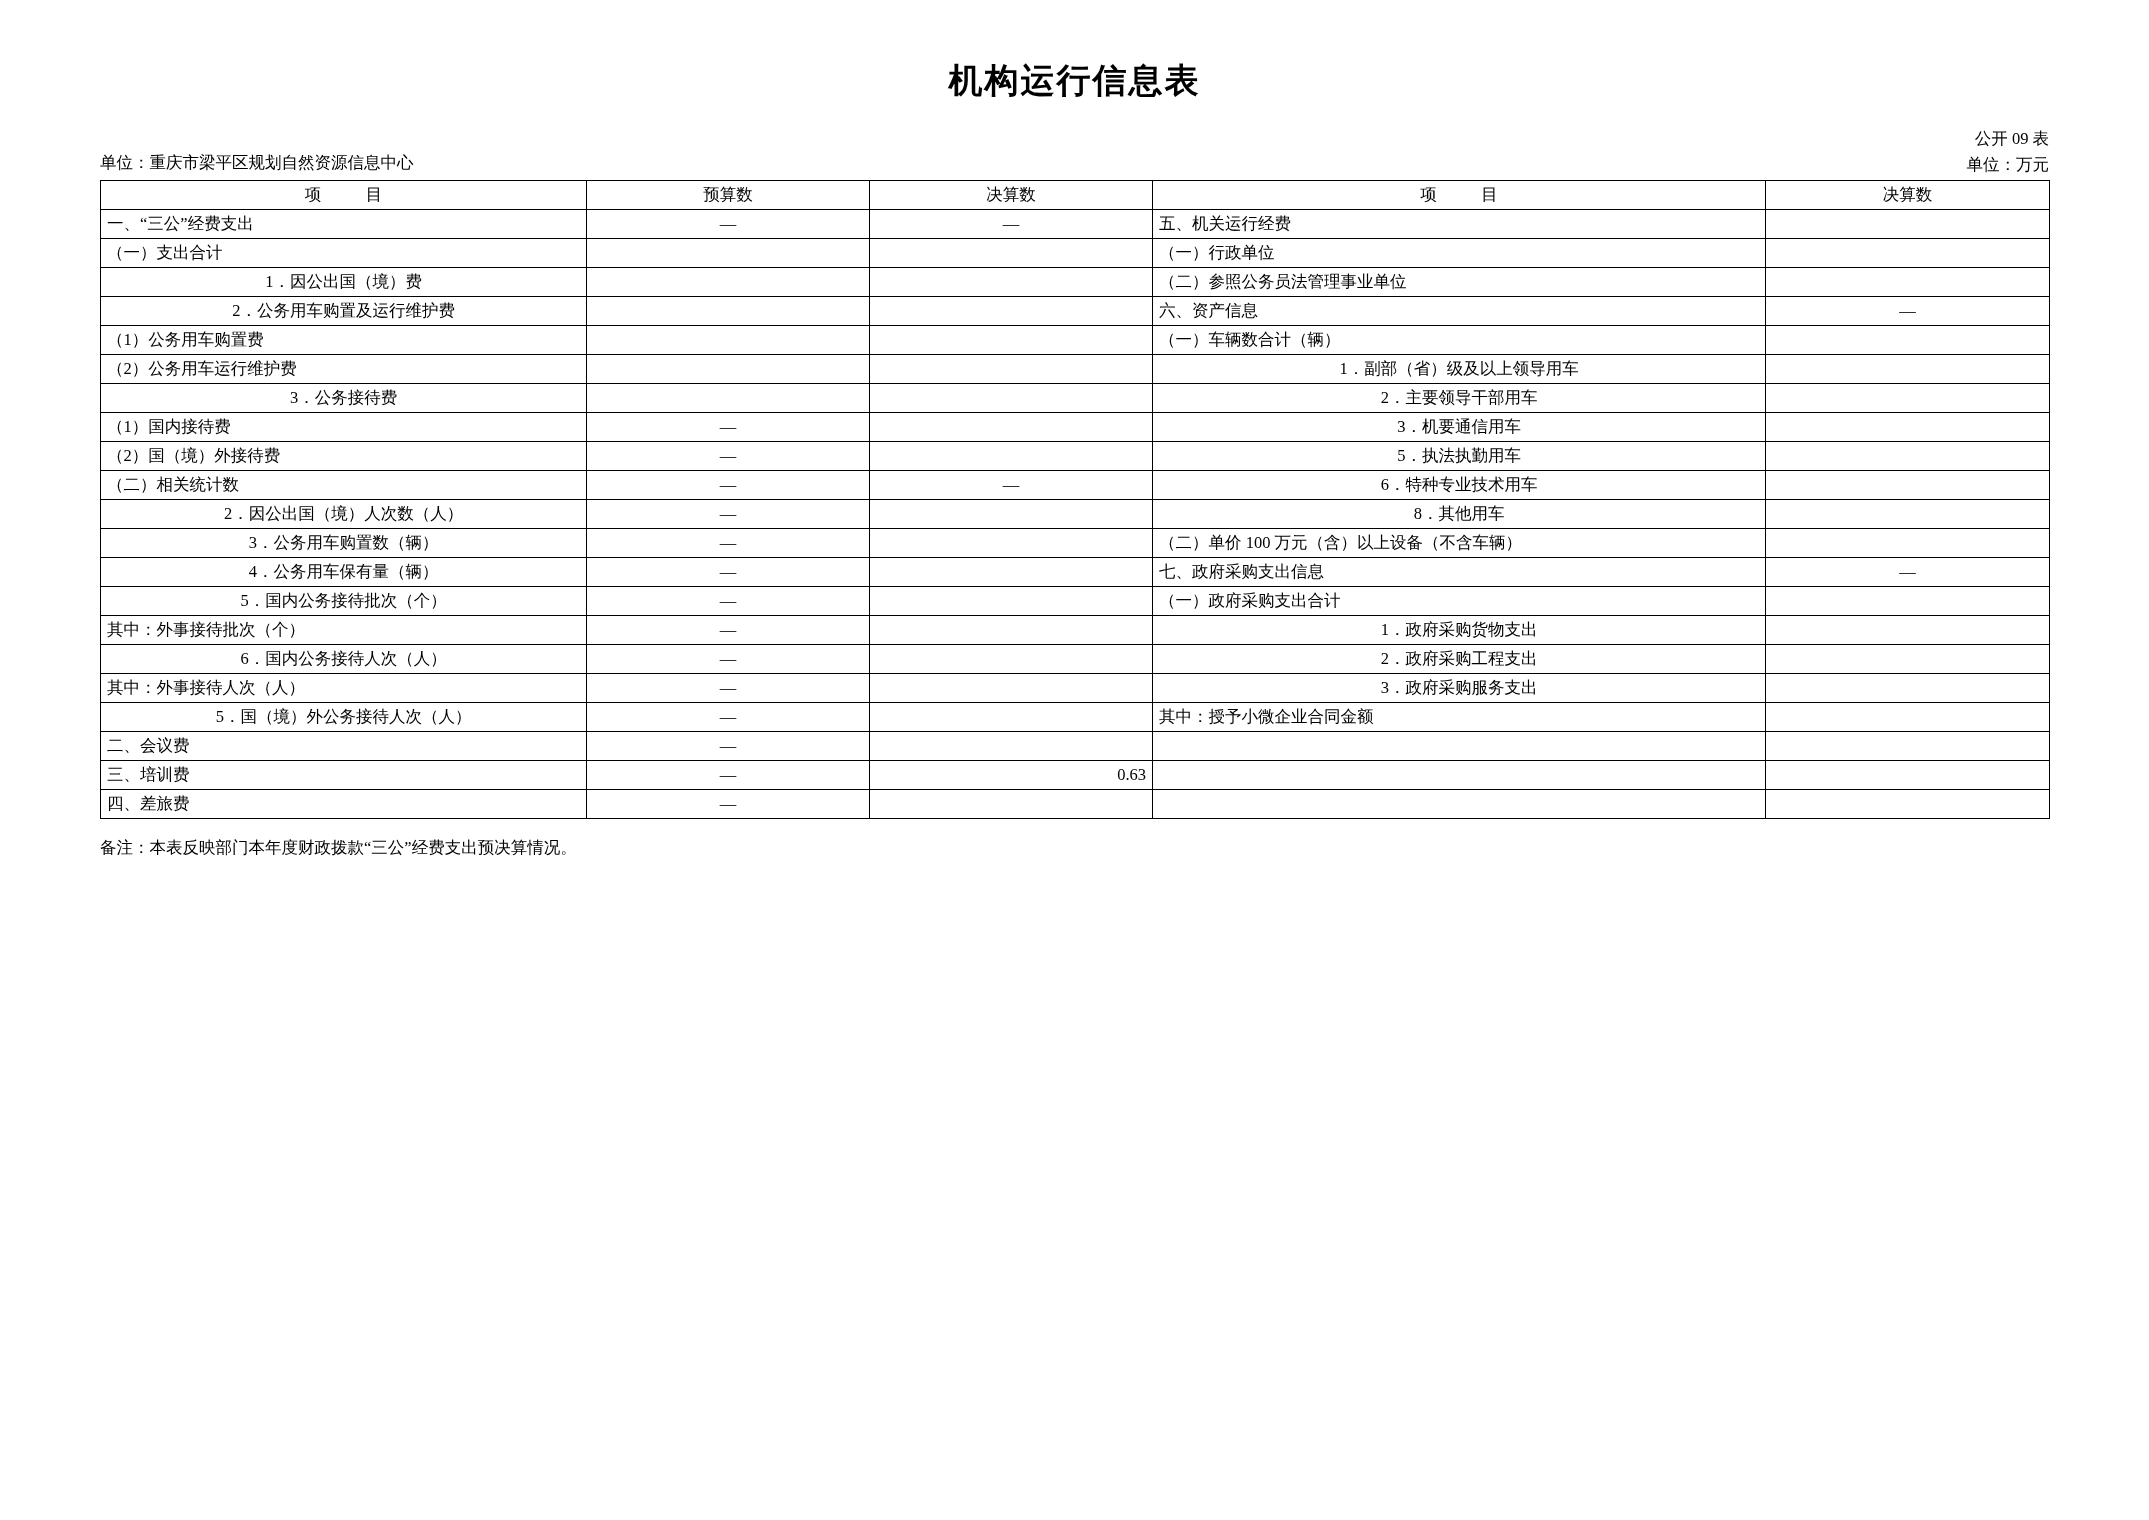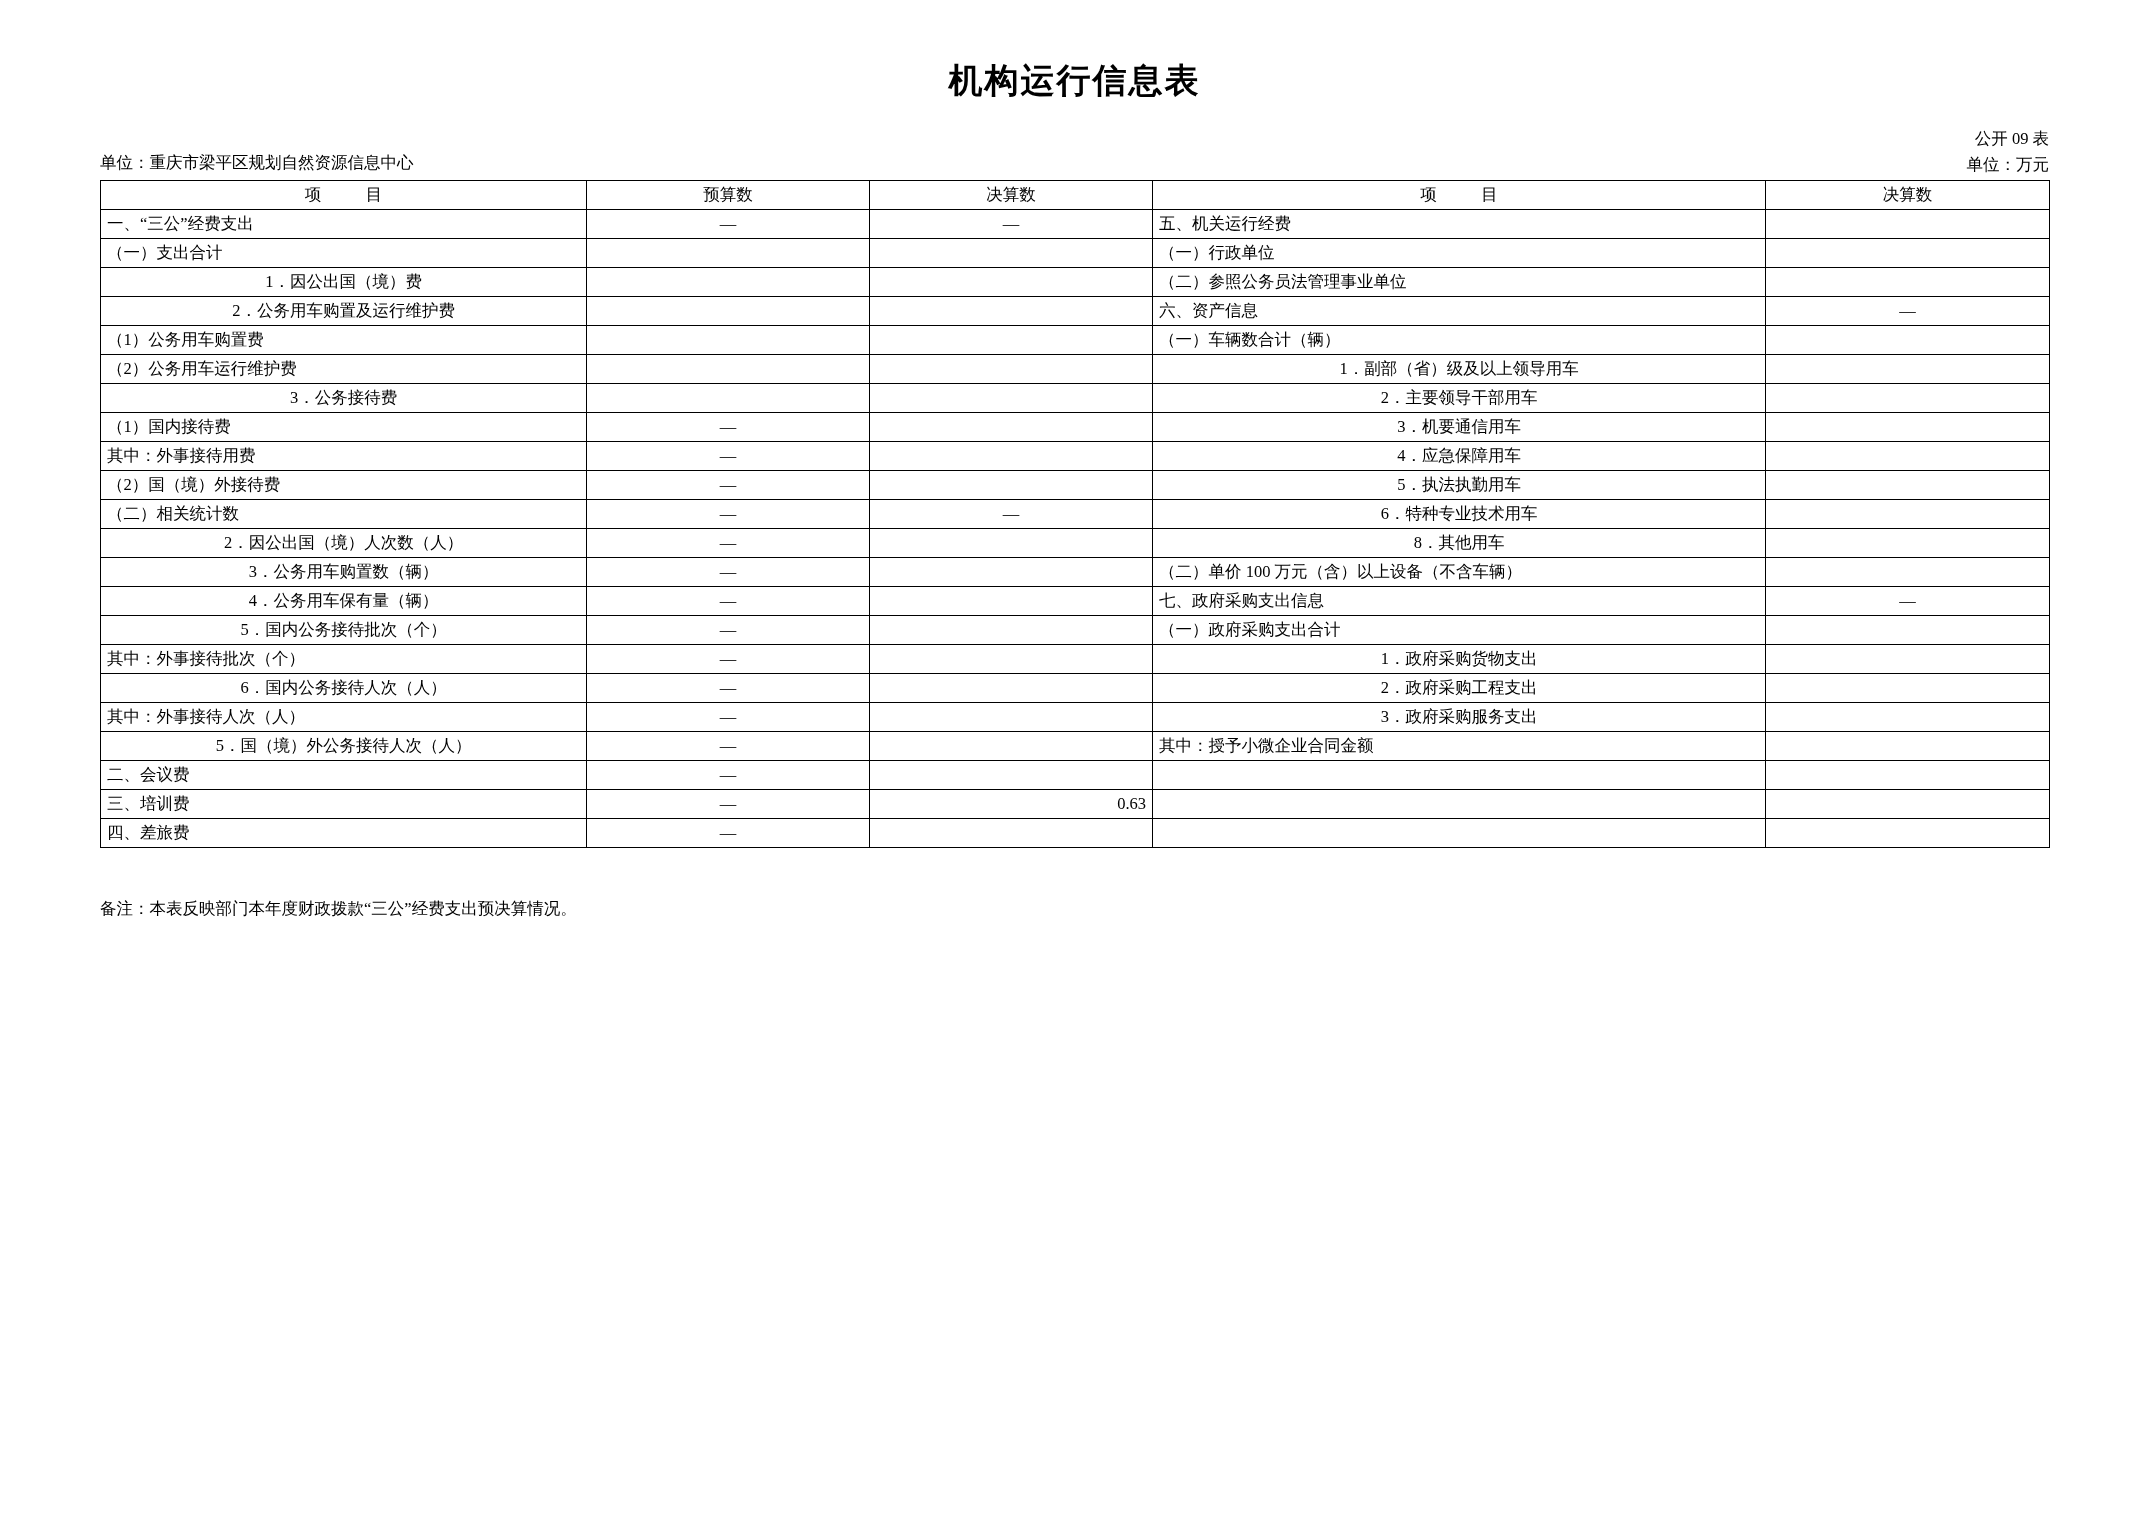--- a/index.html
+++ b/index.html
@@ -81,21 +81,21 @@
   .l { text-align: left; }
 
   
   .i0 { padding-left: 10px; }
   .i1 { padding-left: 38px; }
   .i2 { padding-left: 62px; text-align: center; }
   .i3 { padding-left: 90px; }
   .i4 { padding-left: 118px; }
 
   .note {
-    margin-top: 50px;
+    margin-top: 18px;
     font-size: 16.5px;
   }
 </style>
 </head>
 <body>
 
 <div class="page">
 
   <div class="doc-title">机构运行信息表</div>
 
@@ -175,27 +175,20 @@
           <td class="r"></td>
         </tr>
         <tr>
           <td class="l i3">（1）国内接待费</td>
           <td class="c">—</td>
           <td class="r"></td>
           <td class="l i2">3．机要通信用车</td>
           <td class="r"></td>
         </tr>
         <tr>
-          <td class="l i4">其中：外事接待用费</td>
-          <td class="c">—</td>
-          <td class="r"></td>
-          <td class="l i2">4．应急保障用车</td>
-          <td class="r"></td>
-        </tr>
-        <tr>
           <td class="l i3">（2）国（境）外接待费</td>
           <td class="c">—</td>
           <td class="r"></td>
           <td class="l i2">5．执法执勤用车</td>
           <td class="r"></td>
         </tr>
         <tr>
           <td class="l i1">（二）相关统计数</td>
           <td class="c">—</td>
           <td class="c">—</td>

